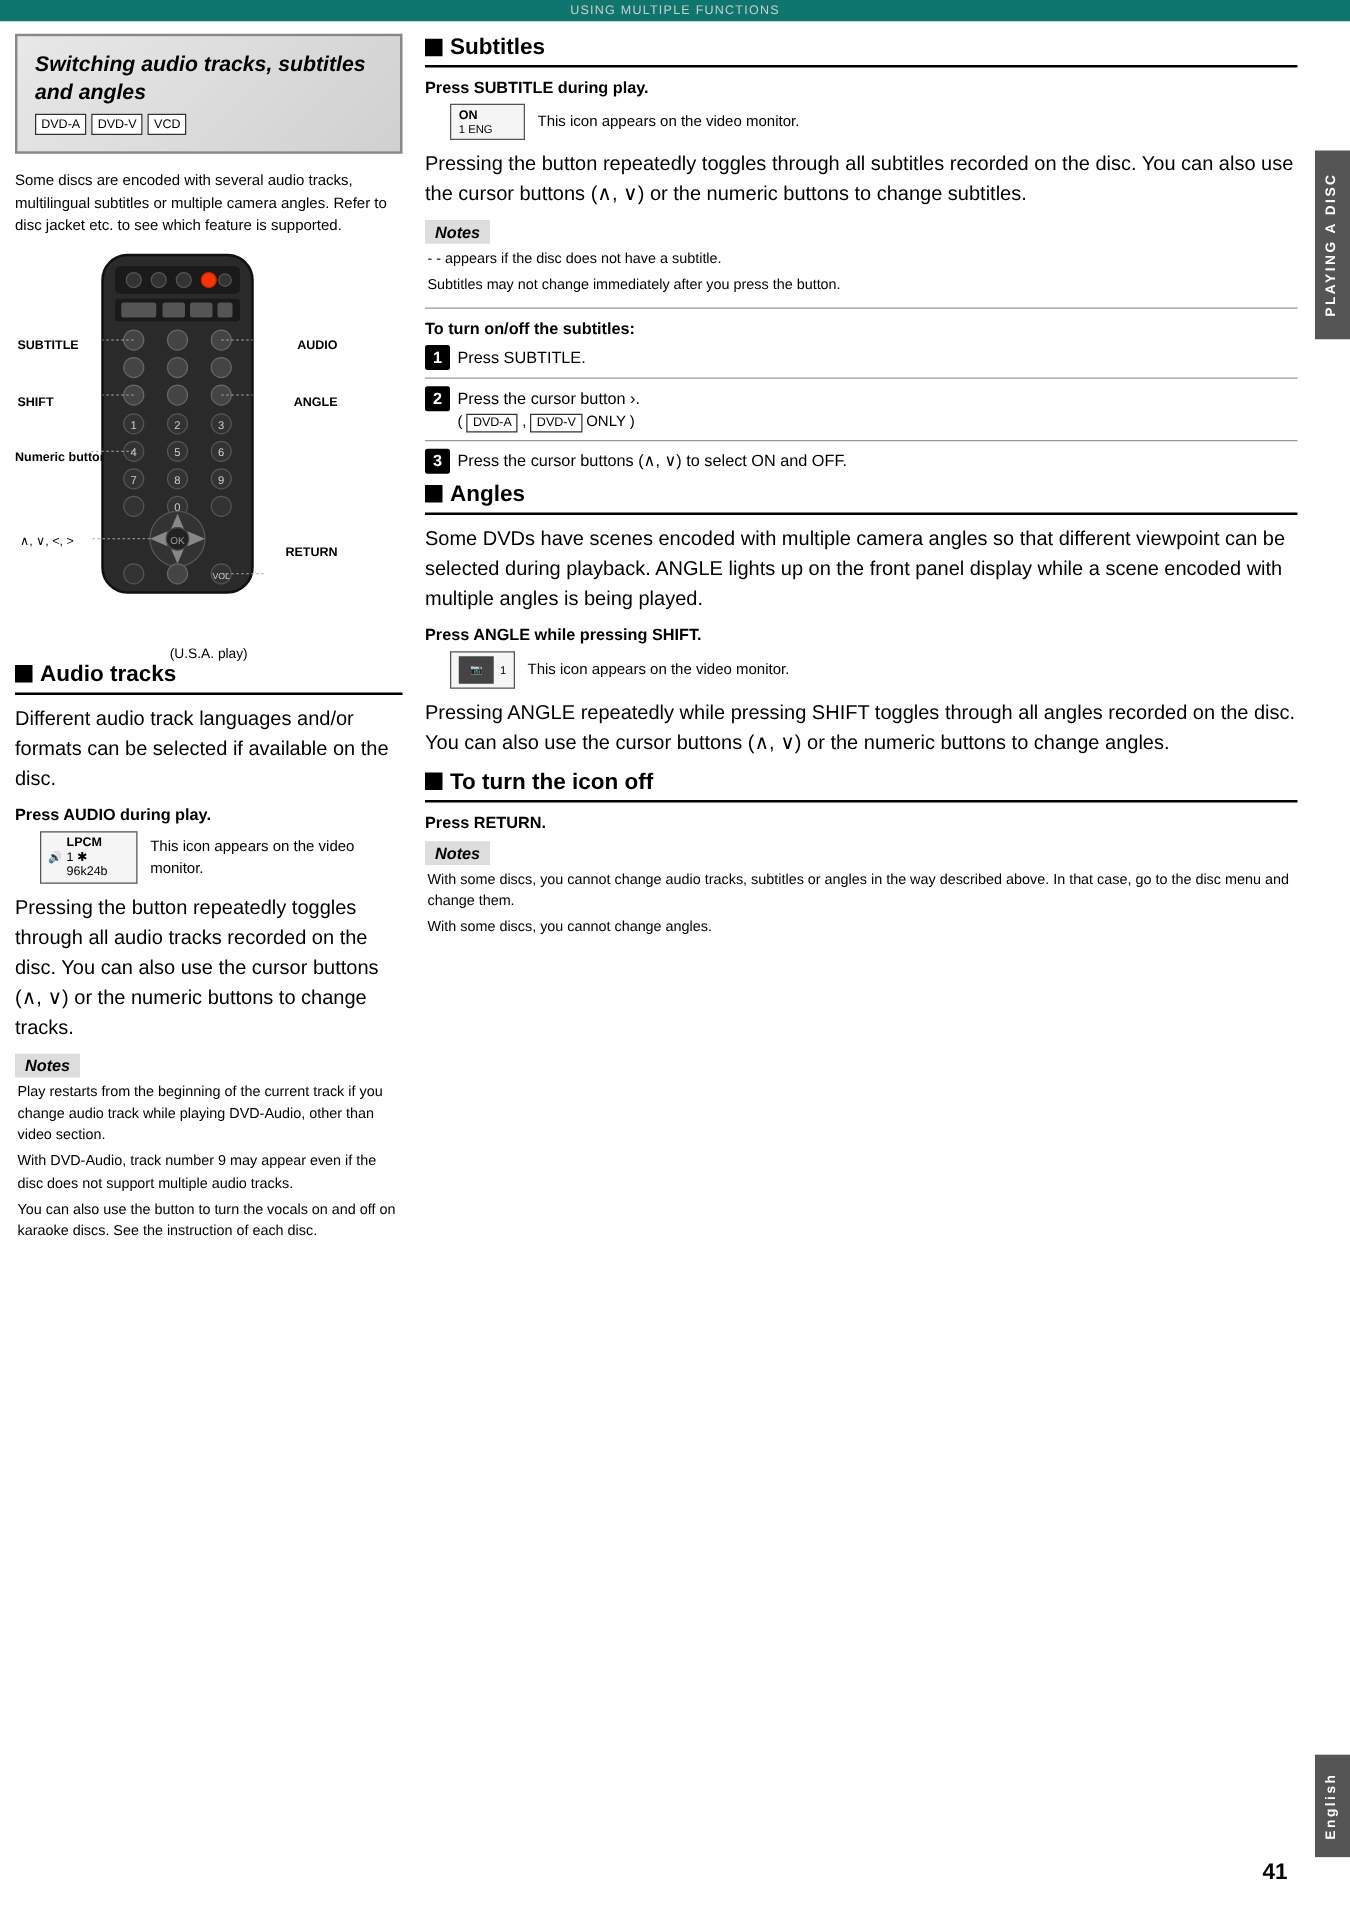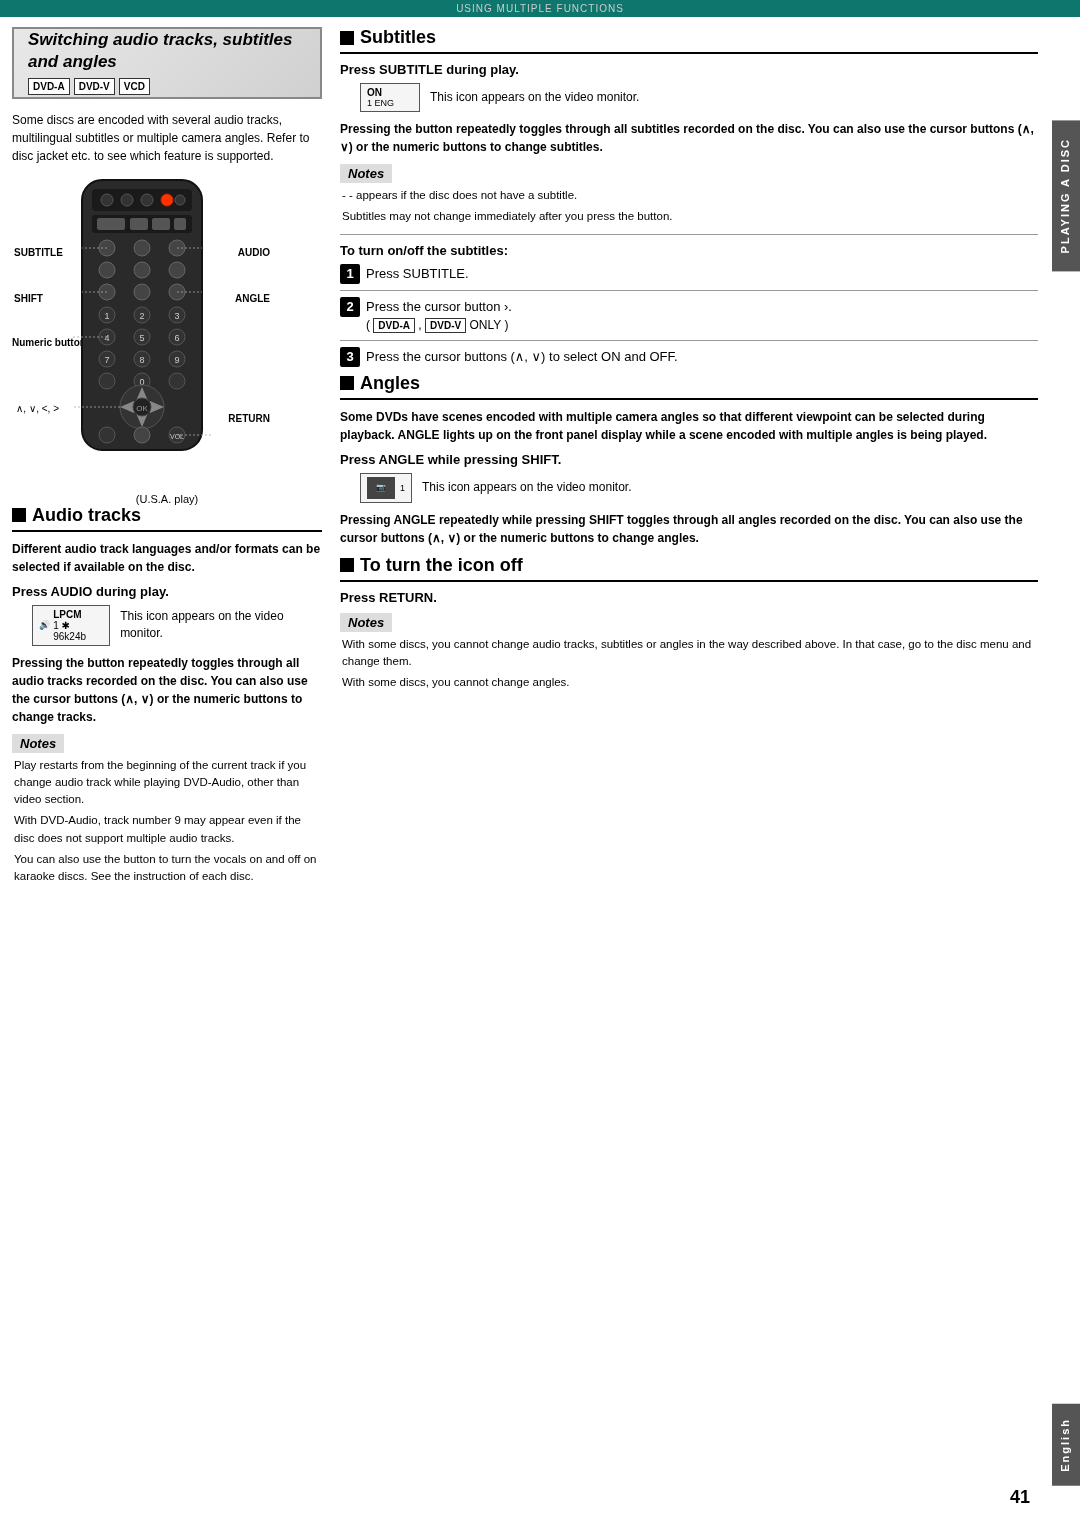--- a/index.html
+++ b/index.html
@@ -82,39 +82,39 @@
     }
 
     .right-col {
       flex: 1;
     }
 
     
     .title-box {
       background: linear-gradient(135deg, #e8e8e8 0%, #d0d0d0 100%);
       border: 2px solid #888;
-      padding: 0 14px;
+      padding: 12px 14px;
       margin-bottom: 12px;
       font-style: italic;
       font-weight: bold;
       font-size: 18px;
       line-height: 1.3;
     }
 
     .title-box .badge-row {
       display: inline-flex;
       gap: 4px;
       margin-top: 2px;
     }
 
     .badge {
       border: 1.5px solid #333;
       font-size: 10px;
       font-style: normal;
-      font-weight: bold;
+      font-weight: normal;
       padding: 1px 4px;
       background: #fff;
     }
 
     .intro-text {
       font-size: 12px;
       line-height: 1.5;
       margin-bottom: 10px;
     }
 
@@ -157,24 +157,23 @@
     }
 
     .subsection-title {
       font-weight: bold;
       font-size: 13px;
       margin-bottom: 6px;
       margin-top: 8px;
     }
 
     .body-text {
-      font-size: 12px;
+      font-size: 16px;
       line-height: 1.5;
       margin-bottom: 8px;
-      font-weight: bold;
     }
 
     
     .notes-box {
       margin: 8px 0;
     }
 
     .notes-label {
       font-style: italic;
       font-weight: bold;

